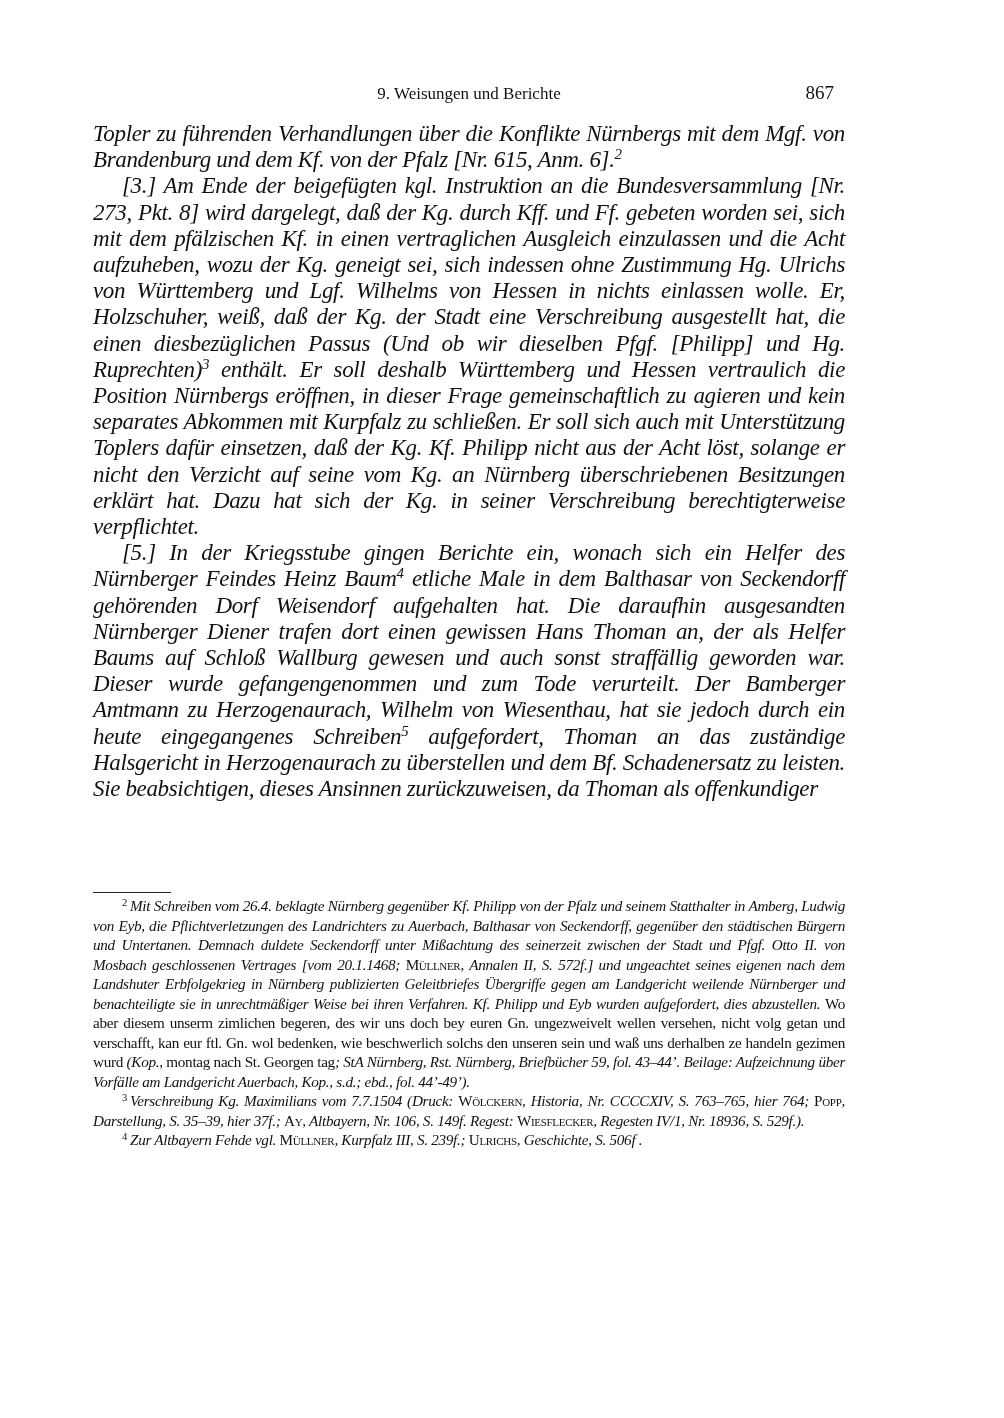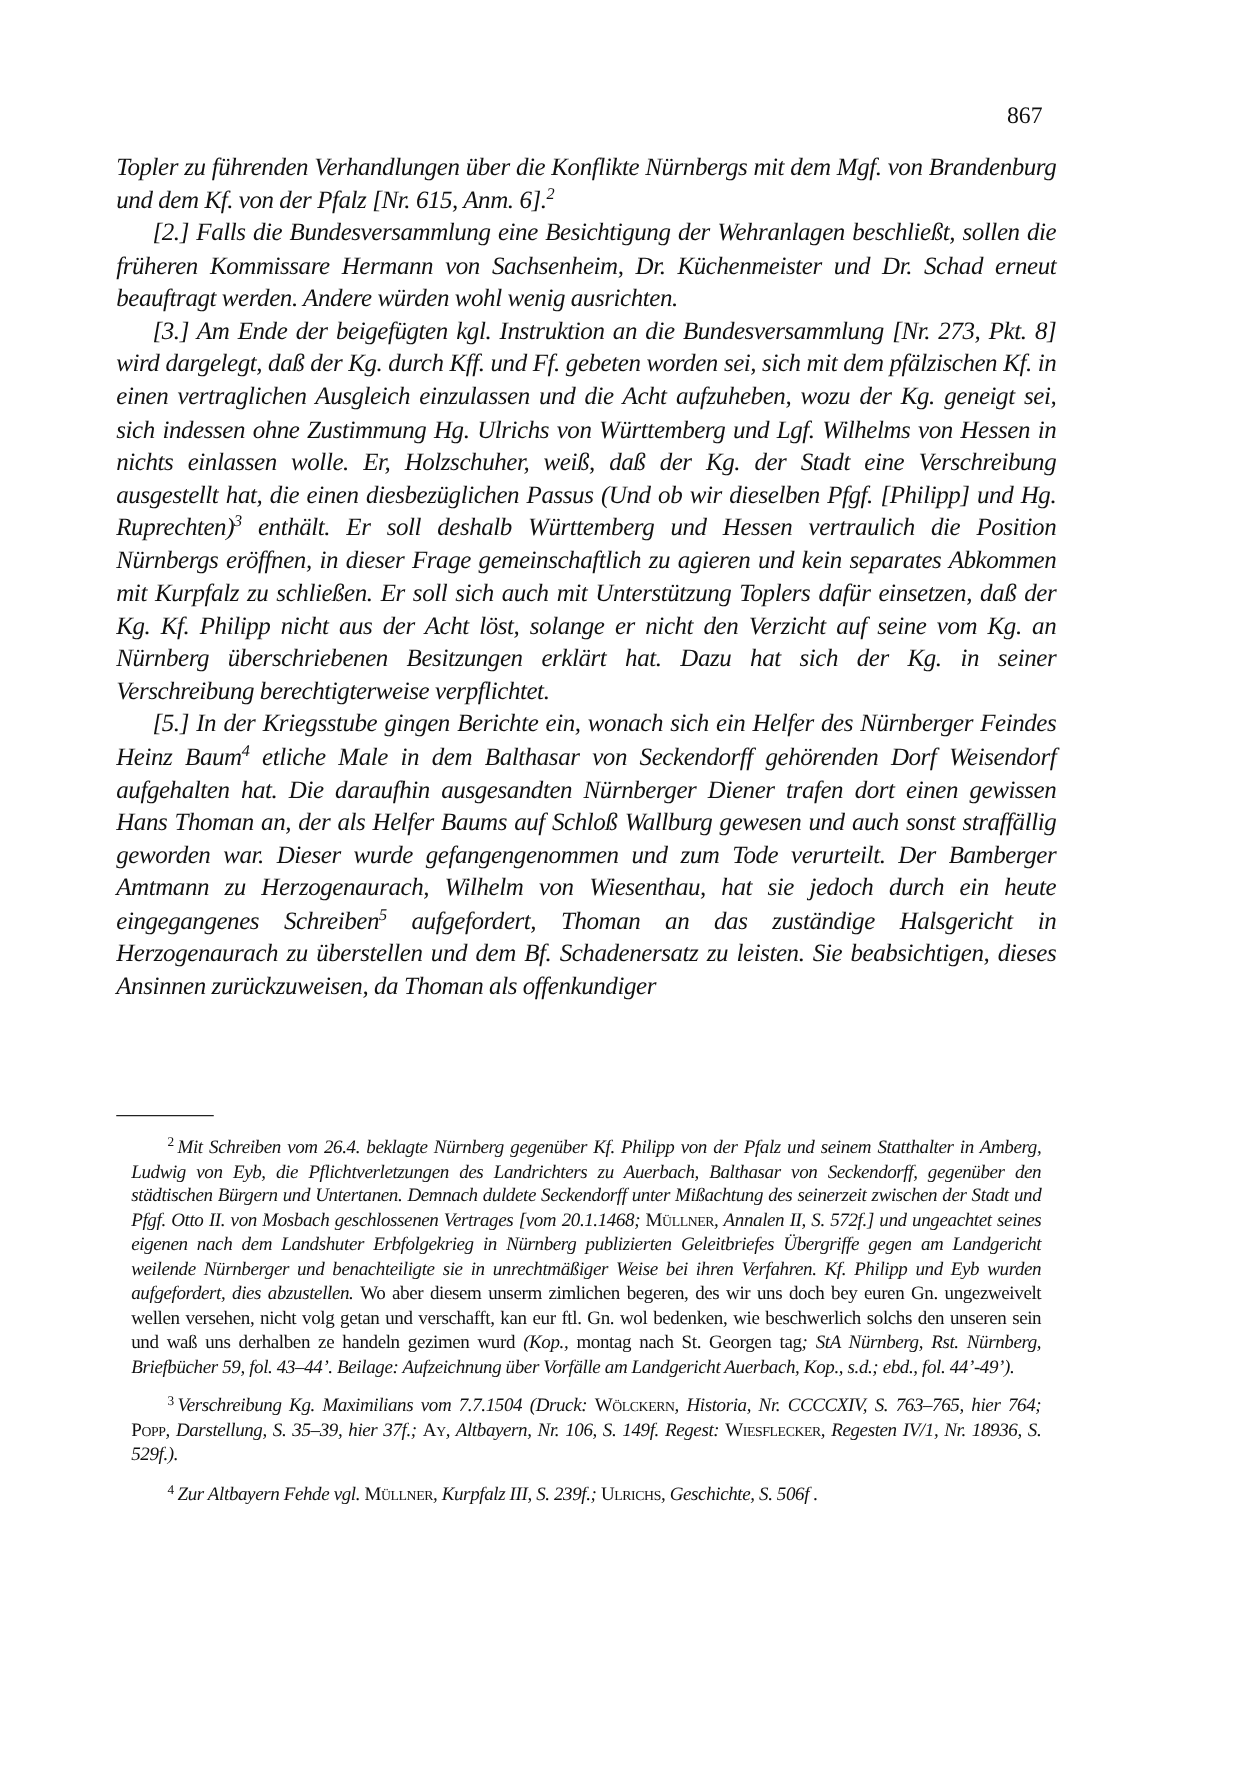--- a/index.html
+++ b/index.html
@@ -4,45 +4,45 @@
 <style>
   html, body { margin: 0; padding: 0; background: #ffffff; }
   body { width: 1004px; height: 1418px; position: relative; overflow: hidden; color: #111; }
   .page { position: absolute; left: 93px; top: 0; width: 752px; }
   .header { position: absolute; top: 82px; left: 0; width: 752px; height: 24px;
     font-family: "Liberation Serif", "DejaVu Serif", serif; font-size: 17px; }
   .header .title { position: absolute; left: 0; right: 0; text-align: center; top: 2px; }
   .header .pageno { position: absolute; right: 11px; top: 0; font-size: 19px; }
   .body { position: absolute; top: 121px; left: 0; width: 752px;
     font-family: "Liberation Serif", "DejaVu Serif", serif; font-style: italic;
-    font-size: 20px; line-height: 26.2px; text-align: justify; letter-spacing: -0.35px; word-spacing: 0px; }
+    font-size: 23px; line-height: 26.2px; text-align: justify; letter-spacing: -0.35px; word-spacing: 0px; }
   .body p { margin: 0; }
   .body p.indent { text-indent: 29px; }
   sup { font-size: 0.65em; line-height: 0; vertical-align: 0.55em; font-style: italic; }
   .rule { position: absolute; top: 892px; left: 0; width: 78px; height: 0; border-top: 1px solid #222; }
   .notes { position: absolute; top: 896px; left: 0; width: 752px;
     font-family: "Liberation Serif", "DejaVu Serif", serif; font-size: 15.2px; line-height: 19.5px;
     text-align: justify; letter-spacing: -0.3px; }
-  .notes p { margin: 12px; text-indent: 29px; }
+  .notes p { margin: 0; text-indent: 29px; }
   .notes .it { font-style: italic; }
   .notes .up { font-style: normal; }
   .notes .sc { font-style: normal; font-variant: small-caps; }
   .notes .num { font-size: 0.7em; vertical-align: 0.45em; line-height: 0; font-style: normal; margin-right: 3px; }
 </style>
 </head>
 <body>
 
 <div class="page">
   <div class="header">
+    <span class="title">9. Weisungen und Berichte</span>
     <span class="pageno">867</span>
   </div>
 
   <div class="body">
     <p><span>Topler zu führenden Verhandlungen über die Konflikte Nürnbergs mit dem Mgf. von Brandenburg und dem Kf. von der Pfalz [Nr. 615, Anm. 6].</span><sup>2</sup></p>
-    <p class="indent">[2.] Falls die Bundesversammlung eine Besichtigung der Wehranlagen beschließt, sollen die früheren Kommissare Hermann von Sachsenheim, Dr. Küchenmeister und Dr. Schad erneut beauftragt werden. Andere würden wohl wenig ausrichten.</p>
     <p class="indent"><span>[3.] Am Ende der beigefügten kgl. Instruktion an die Bundesversammlung [Nr. 273, Pkt. 8] wird dargelegt, daß der Kg. durch Kff. und Ff. gebeten worden sei, sich mit dem pfälzischen Kf. in einen vertraglichen Ausgleich einzulassen und die Acht aufzuheben, wozu der Kg. geneigt sei, sich indessen ohne Zustimmung Hg. Ulrichs von Württemberg und Lgf. Wilhelms von Hessen in nichts einlassen wolle. Er, Holzschuher, weiß, daß der Kg. der Stadt eine Verschreibung ausgestellt hat, die einen diesbezüglichen Passus (Und ob wir dieselben Pfgf. [Philipp] und Hg. Ruprechten)</span><sup>3</sup><span> enthält. Er soll deshalb Württemberg und Hessen vertraulich die Position Nürnbergs eröffnen, in dieser Frage gemeinschaftlich zu agieren und kein separates Abkommen mit Kurpfalz zu schließen. Er soll sich auch mit Unterstützung Toplers dafür einsetzen, daß der Kg. Kf. Philipp nicht aus der Acht löst, solange er nicht den Verzicht auf seine vom Kg. an Nürnberg überschriebenen Besitzungen erklärt hat. Dazu hat sich der Kg. in seiner Verschreibung berechtigterweise verpflichtet.</span></p>
     <p class="indent"><span>[5.] In der Kriegsstube gingen Berichte ein, wonach sich ein Helfer des Nürnberger Feindes Heinz Baum</span><sup>4</sup><span> etliche Male in dem Balthasar von Seckendorff gehörenden Dorf Weisendorf aufgehalten hat. Die daraufhin ausgesandten Nürnberger Diener trafen dort einen gewissen Hans Thoman an, der als Helfer Baums auf Schloß Wallburg gewesen und auch sonst straffällig geworden war. Dieser wurde gefangengenommen und zum Tode verurteilt. Der Bamberger Amtmann zu Herzogenaurach, Wilhelm von Wiesenthau, hat sie jedoch durch ein heute eingegangenes Schreiben</span><sup>5</sup><span> aufgefordert, Thoman an das zuständige Halsgericht in Herzogenaurach zu überstellen und dem Bf. Schadenersatz zu leisten. Sie beabsichtigen, dieses Ansinnen zurückzuweisen, da Thoman als offenkundiger</span></p>
   </div>
 
   <div class="rule"></div>
 
   <div class="notes">
     <p><span class="num">2</span><span class="it">Mit Schreiben vom 26.4. beklagte Nürnberg gegenüber Kf. Philipp von der Pfalz und seinem Statthalter in Amberg, Ludwig von Eyb, die Pflichtverletzungen des Landrichters zu Auerbach, Balthasar von Seckendorff, gegenüber den städtischen Bürgern und Untertanen. Demnach duldete Seckendorff unter Mißachtung des seinerzeit zwischen der Stadt und Pfgf. Otto II. von Mosbach geschlossenen Vertrages [vom 20.1.1468; </span><span class="sc">Müllner</span><span class="it">, Annalen II, S. 572f.] und ungeachtet seines eigenen nach dem Landshuter Erbfolgekrieg in Nürnberg publizierten Geleitbriefes Übergriffe gegen am Landgericht weilende Nürnberger und benachteiligte sie in unrechtmäßiger Weise bei ihren Verfahren. Kf. Philipp und Eyb wurden aufgefordert, dies abzustellen. </span><span class="up">Wo aber diesem unserm zimlichen begeren, des wir uns doch bey euren Gn. ungezweivelt wellen versehen, nicht volg getan und verschafft, kan eur ftl. Gn. wol bedenken, wie beschwerlich solchs den unseren sein und waß uns derhalben ze handeln gezimen wurd </span><span class="it">(Kop.,</span><span class="up"> montag nach St. Georgen tag</span><span class="it">; StA Nürnberg, Rst. Nürnberg, Briefbücher 59, fol. 43–44’. Beilage: Aufzeichnung über Vorfälle am Landgericht Auerbach, Kop., s.d.; ebd., fol. 44’-49’).</span></p>
     <p><span class="num">3</span><span class="it">Verschreibung Kg. Maximilians vom 7.7.1504 (Druck: </span><span class="sc">Wölckern</span><span class="it">, Historia, Nr. CCCCXIV, S. 763–765, hier 764; </span><span class="sc">Popp</span><span class="it">, Darstellung, S. 35–39, hier 37f.; </span><span class="sc">Ay</span><span class="it">, Altbayern, Nr. 106, S. 149f. Regest: </span><span class="sc">Wiesflecker</span><span class="it">, Regesten IV/1, Nr. 18936, S. 529f.).</span></p>
     <p><span class="num">4</span><span class="it">Zur Altbayern Fehde vgl. </span><span class="sc">Müllner</span><span class="it">, Kurpfalz III, S. 239f.; </span><span class="sc">Ulrichs</span><span class="it">, Geschichte, S. 506f .</span></p>

